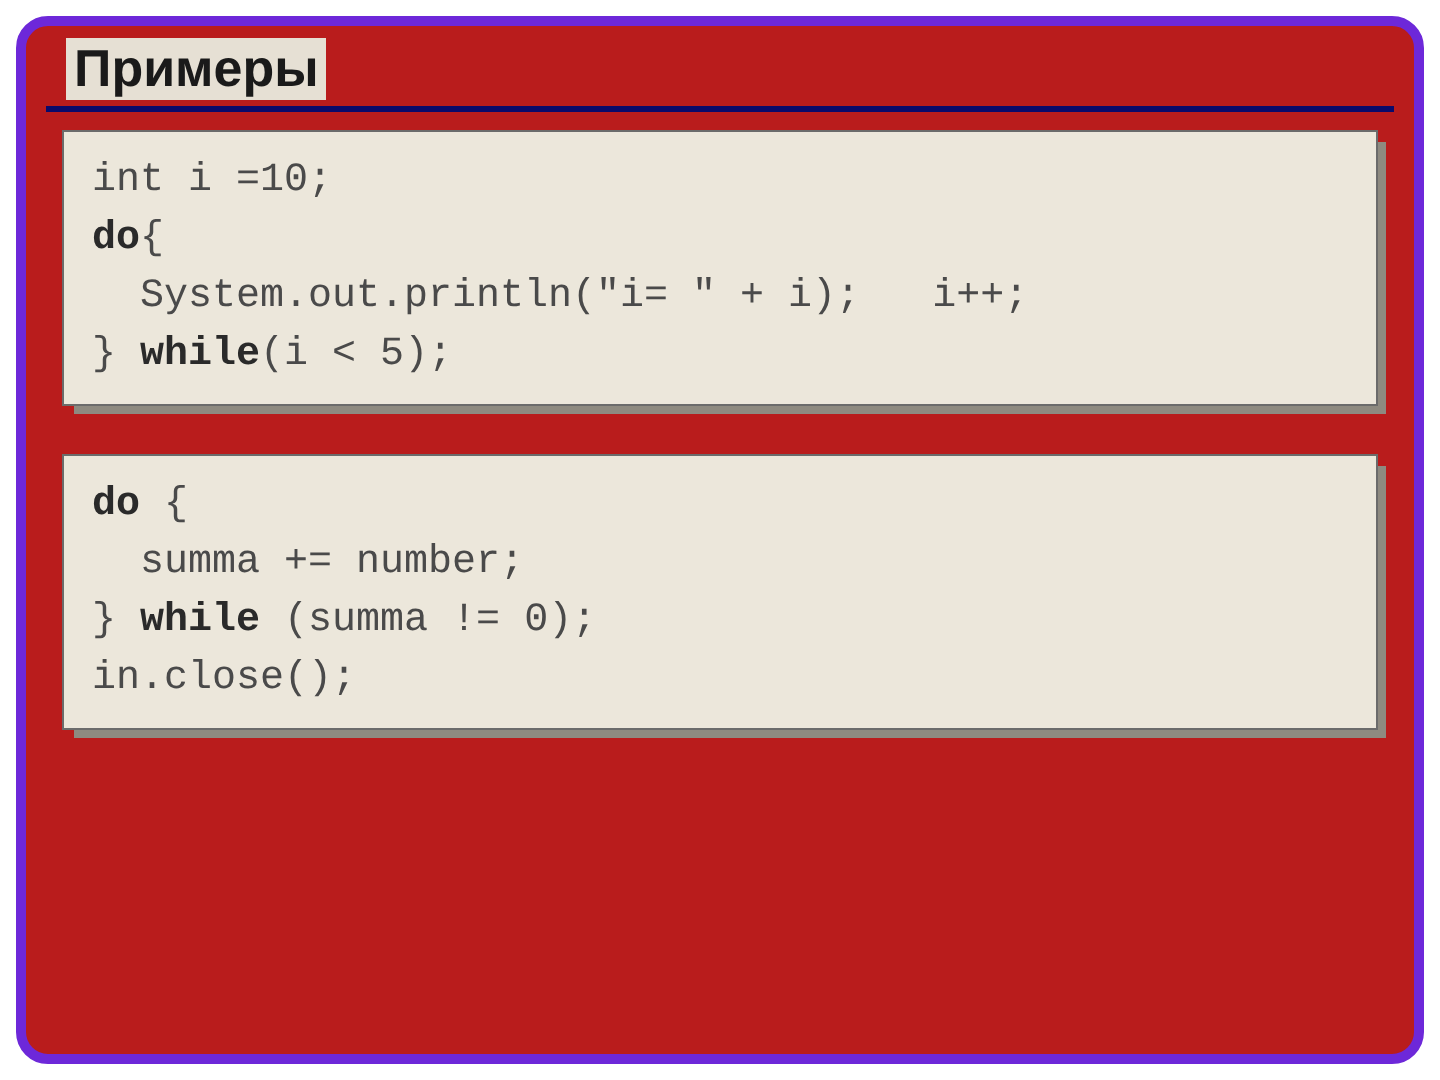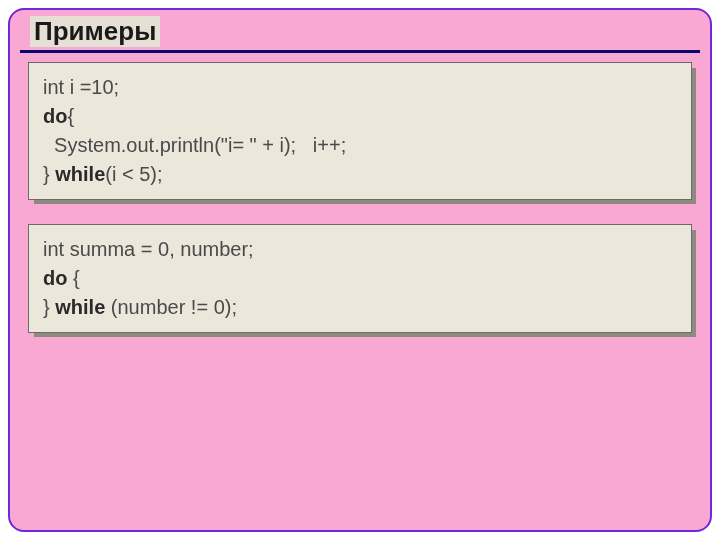--- a/index.html
+++ b/index.html
@@ -6,22 +6,22 @@
   body {
     width: 720px;
     height: 540px;
     background: #ffffff;
     font-family: Arial, Helvetica, sans-serif;
     padding: 8px;
   }
   .card {
     width: 100%;
     height: 100%;
-    background: #f9a8d4;
-    border: 2px solid #6d28d9;
+    background: #b91c1c;
+    border: 5px solid #6d28d9;
     border-radius: 16px;
     position: relative;
     overflow: hidden;
   }
   .title {
     position: absolute;
     top: 6px;
     left: 20px;
     font-size: 26px;
     font-weight: bold;
@@ -60,21 +60,21 @@
     z-index: 0;
   }
   .codebox {
     position: relative;
     background: #ece7db;
     border: 1px solid #6b6b6b;
     padding: 10px 14px 10px 14px;
     z-index: 1;
   }
   .code-line {
-    font-family: Liberation Sans, sans-serif;
+    font-family: Liberation Mono, monospace;
     font-size: 20px;
     color: #4a4a4a;
     line-height: 1.45;
     white-space: pre;
   }
   .kw { font-weight: bold; color: #2a2a2a; }
   .num { color: #4a4a4a; }
 </style>
 </head>
 <body>
@@ -90,20 +90,21 @@
         <div class="code-line"><span>int i =</span><span class="num">10</span><span>;</span></div>
         <div class="code-line"><span class="kw">do</span><span>{</span></div>
         <div class="code-line">  System.out.println("i= " + i);   i++;</div>
         <div class="code-line"><span>} </span><span class="kw">while</span><span>(i &lt; </span><span class="num">5</span><span>);</span></div>
       </div>
     </div>
 
     <div class="codebox-wrap">
       <div class="shadow"></div>
       <div class="codebox">
-        <div class="code-line"><span>int summa = </span><span class="num">0</span><span>, number;</span></div>
         <div class="code-line"><span class="kw">do</span><span> {</span></div>
-        <div class="code-line"><span>} </span><span class="kw">while</span><span> (number != </span><span class="num">0</span><span>);</span></div>
+        <div class="code-line">  summa += number;</div>
+        <div class="code-line"><span>} </span><span class="kw">while</span><span> (summa != </span><span class="num">0</span><span>);</span></div>
+        <div class="code-line">in.close();</div>
       </div>
     </div>
 
   </div>
 </div>
 
 </body></html>

